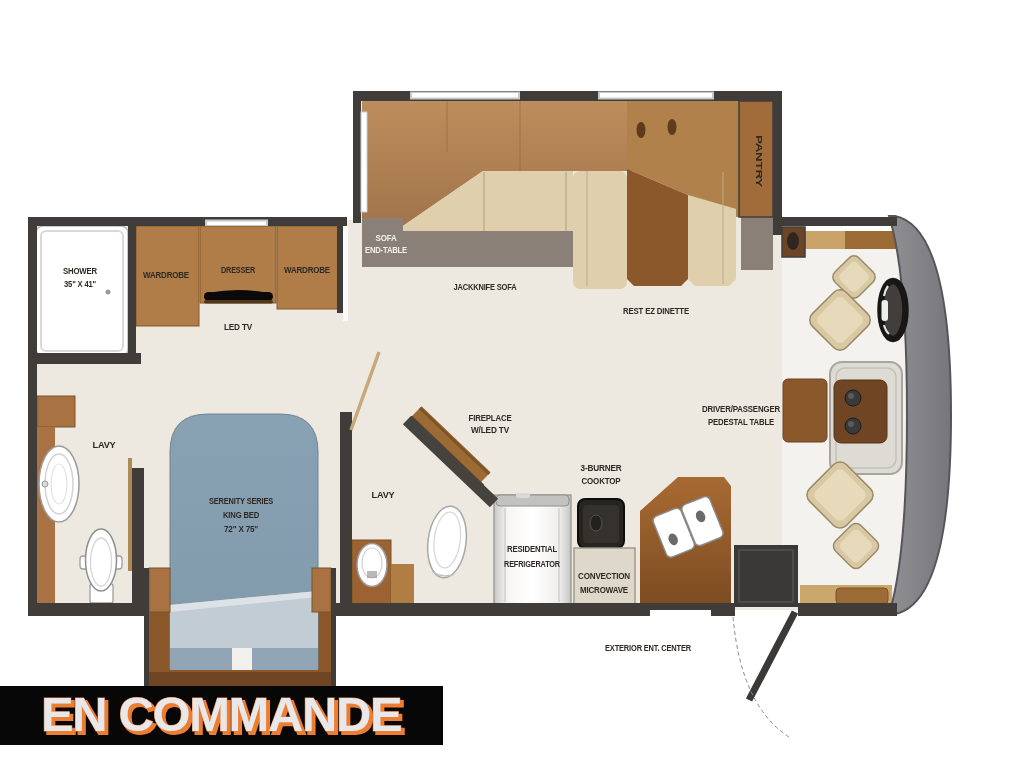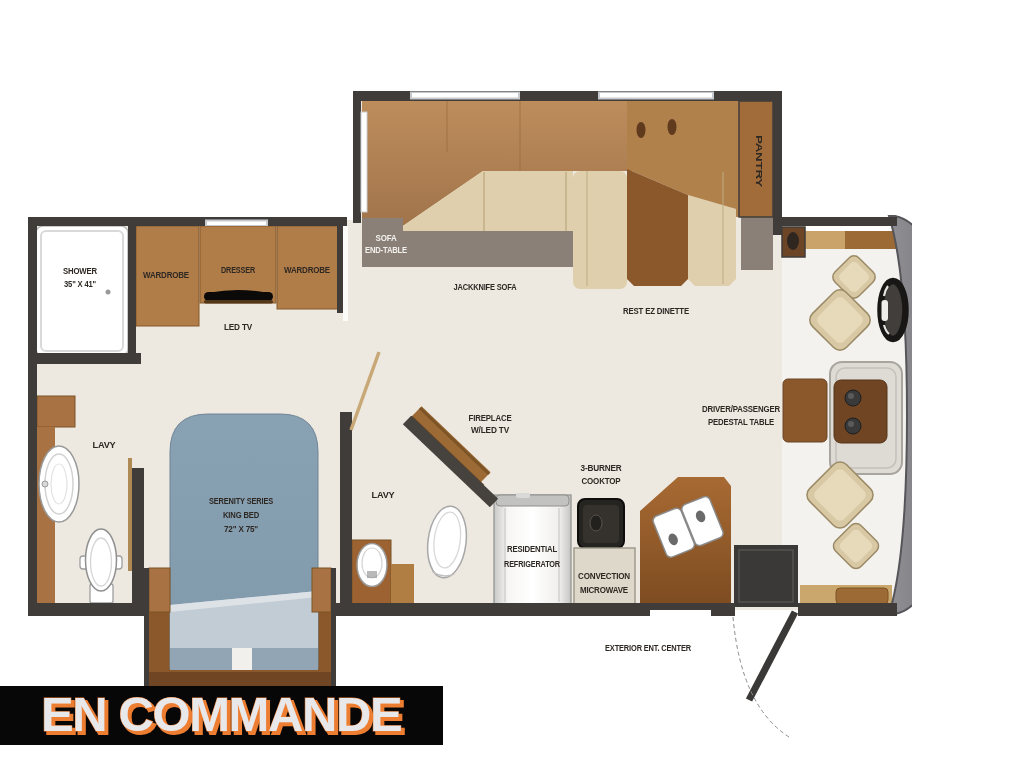--- a/index.html
+++ b/index.html
@@ -1,17 +1,17 @@
 <!DOCTYPE html>
 <html><head>
 <meta charset="utf-8">
 <style>
   html,body{margin:0;padding:0;background:#ffffff;}
   .page{position:relative;width:912px;height:768px;background:#ffffff;overflow:hidden;
-        font-family:"Liberation Sans", sans-serif;}
+        font-family:"Liberation Sans", sans-serif;padding-left:44px;}
   svg{position:absolute;left:0;top:0;}
   .lbl{font-family:"Liberation Sans", sans-serif;font-weight:bold;fill:#2e2823;
        font-size:9.5px;letter-spacing:-0.2px;text-anchor:middle;}
   .lblw{font-family:"Liberation Sans", sans-serif;font-weight:bold;fill:#f3f1ee;
        font-size:9.5px;letter-spacing:-0.2px;text-anchor:middle;}
 </style>
 </head>
 <body>
 <div class="page">
 <svg width="1024" height="768" viewBox="0 0 1024 768">

